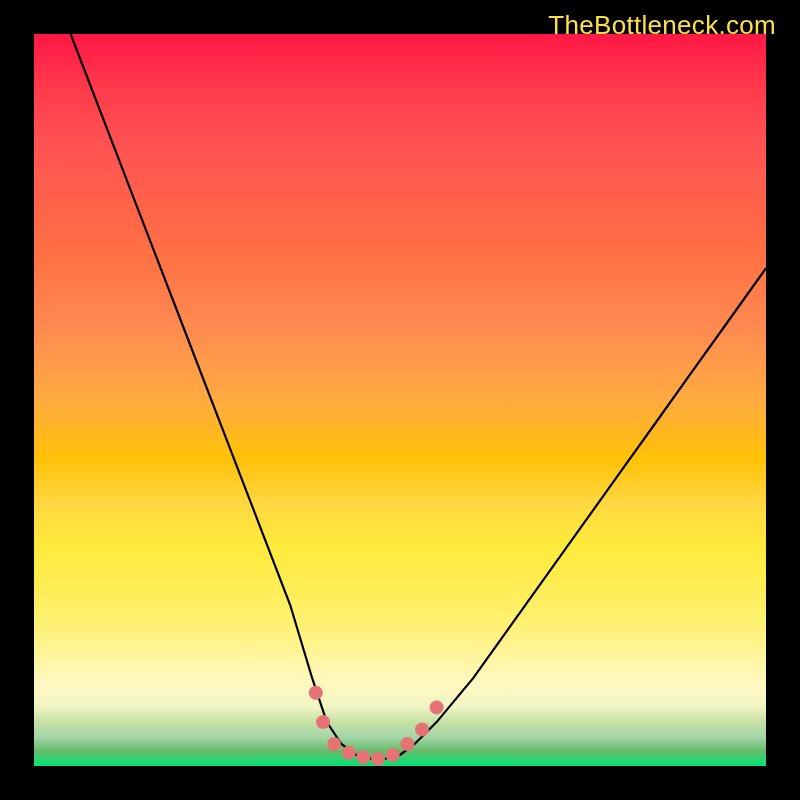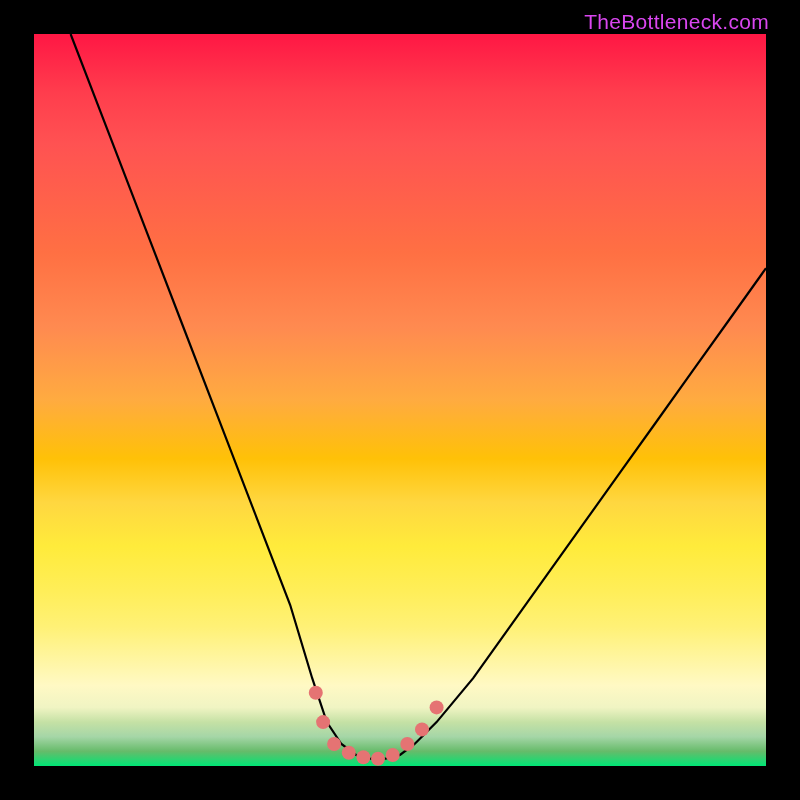--- a/index.html
+++ b/index.html
@@ -34,23 +34,23 @@
       #f0f4c3 92%,
       #c5e1a5 94%,
       #a5d6a7 96%,
       #66bb6a 98%,
       #00e676 100%
     );
   }
   .watermark {
     position: absolute;
     top: 10px;
-    right: 31px;
-    color: #d946ef;
-    font-size: 21px;
+    right: 24px;
+    color: #fde047;
+    font-size: 26px;
     font-weight: 500;
     letter-spacing: 0.3px;
     z-index: 10;
   }
   svg.curve {
     position: absolute;
     left: 0;
     top: 0;
     width: 732px;
     height: 732px;

